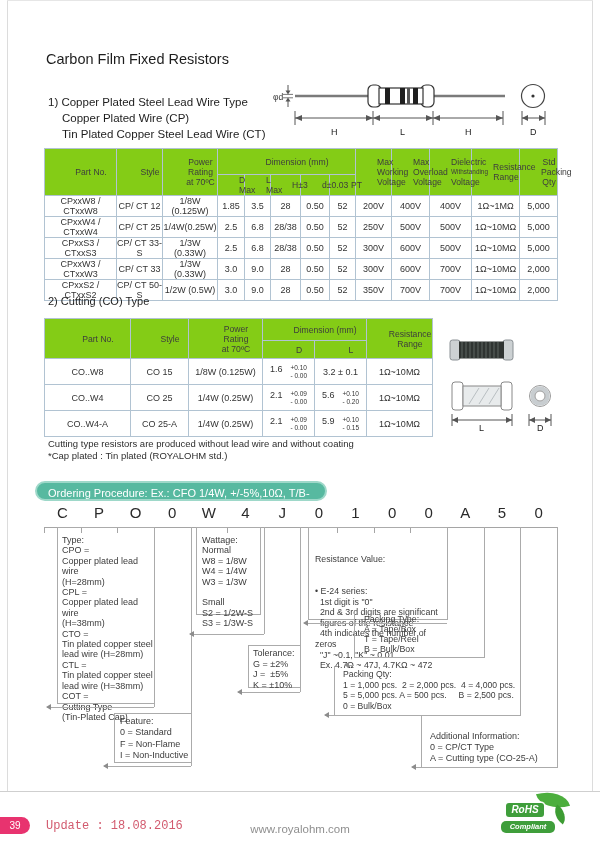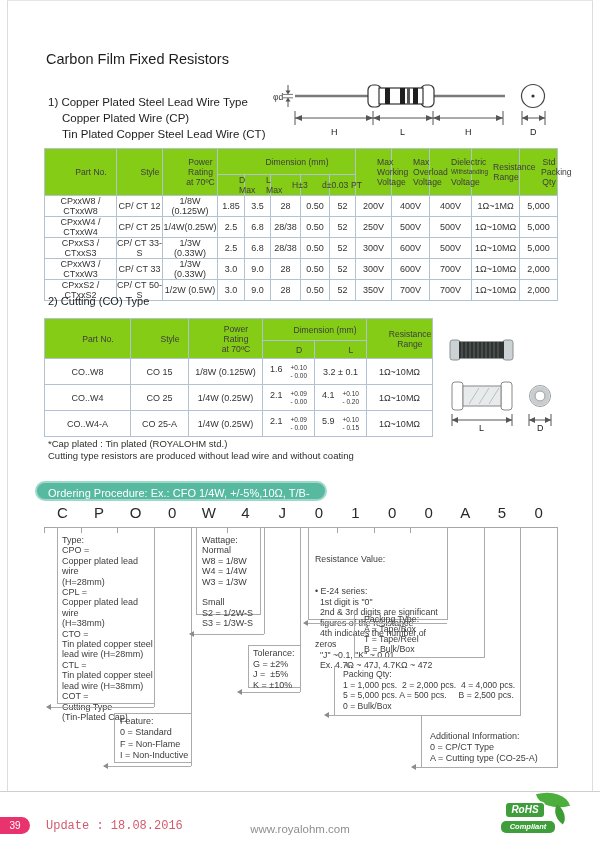--- a/index.html
+++ b/index.html
@@ -291,21 +291,21 @@
             <div class="dim">
               <span>2.1</span>
               <span class="tol">
                 <span>+0.09</span>
                 <span>- 0.00</span>
               </span>
             </div>
           </td>
       <td>
             <div class="dim">
-              <span>4.1</span>
+              <span>5.6</span>
               <span class="tol">
                 <span>+0.10</span>
                 <span>- 0.20</span>
               </span>
             </div>
           </td>
       <td>1Ω~10MΩ</td>
     </tr>
     <tr style="height:26px">
       <td>CO..W4-A</td>
@@ -372,22 +372,22 @@
     <circle cx="102" cy="64" r="5" fill="#fff" stroke="#999" stroke-width="1"></circle>
     <line x1="91" y1="88" x2="113" y2="88" stroke="#555" stroke-width="1"></line>
     <line x1="91" y1="82" x2="91" y2="94" stroke="#555" stroke-width="1"></line>
     <line x1="113" y1="82" x2="113" y2="94" stroke="#555" stroke-width="1"></line>
     <path d="M91,88 l6,-3 v6 z" fill="#555"></path>
       <path d="M113,88 l-6,-3 v6 z" fill="#555"></path>
     <text x="99" y="99" font-size="9" fill="#222">D</text>
   </svg>
 
   <div class="notes">
+    <div>Cutting type resistors are produced without lead wire and without coating</div>
     <div>*Cap plated : Tin plated (ROYALOHM std.)</div>
-    <div>Cutting type resistors are produced without lead wire and without coating</div>
   </div>
 
   <div class="pill">Ordering Procedure: Ex.: CFO 1/4W, +/-5%,10Ω, T/B-5000</div>
 
   <div class="code">
     <span>C</span>
     <span>P</span>
     <span>O</span>
     <span>0</span>
     <span>W</span>

